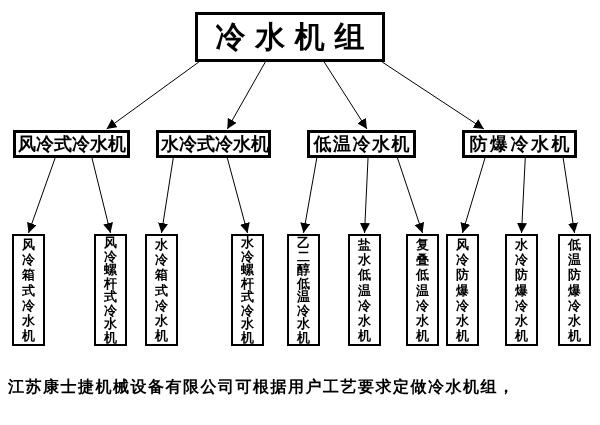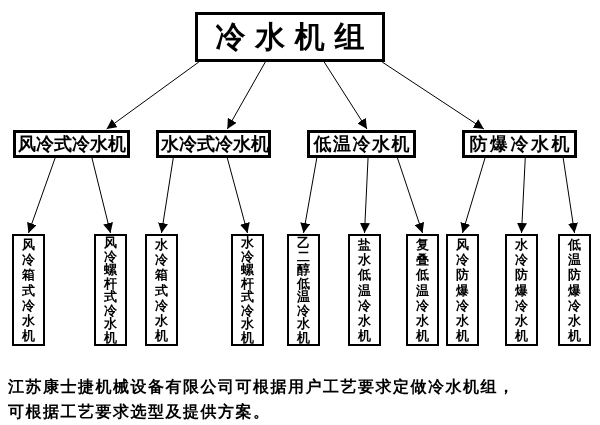--- a/index.html
+++ b/index.html
@@ -233,15 +233,14 @@
       <span>低</span>
       <span>温</span>
       <span>防</span>
       <span>爆</span>
       <span>冷</span>
       <span>水</span>
       <span>机</span>
     </div>
 
   <div class="footer-line" id="footer-line1">江苏康士捷机械设备有限公司可根据用户工艺要求定做冷水机组，</div>
-  <div class="footer-line" id="footer-line2">可根据工艺要求选型及提供方案。</div>
 
 </div>
 
 </body></html>

